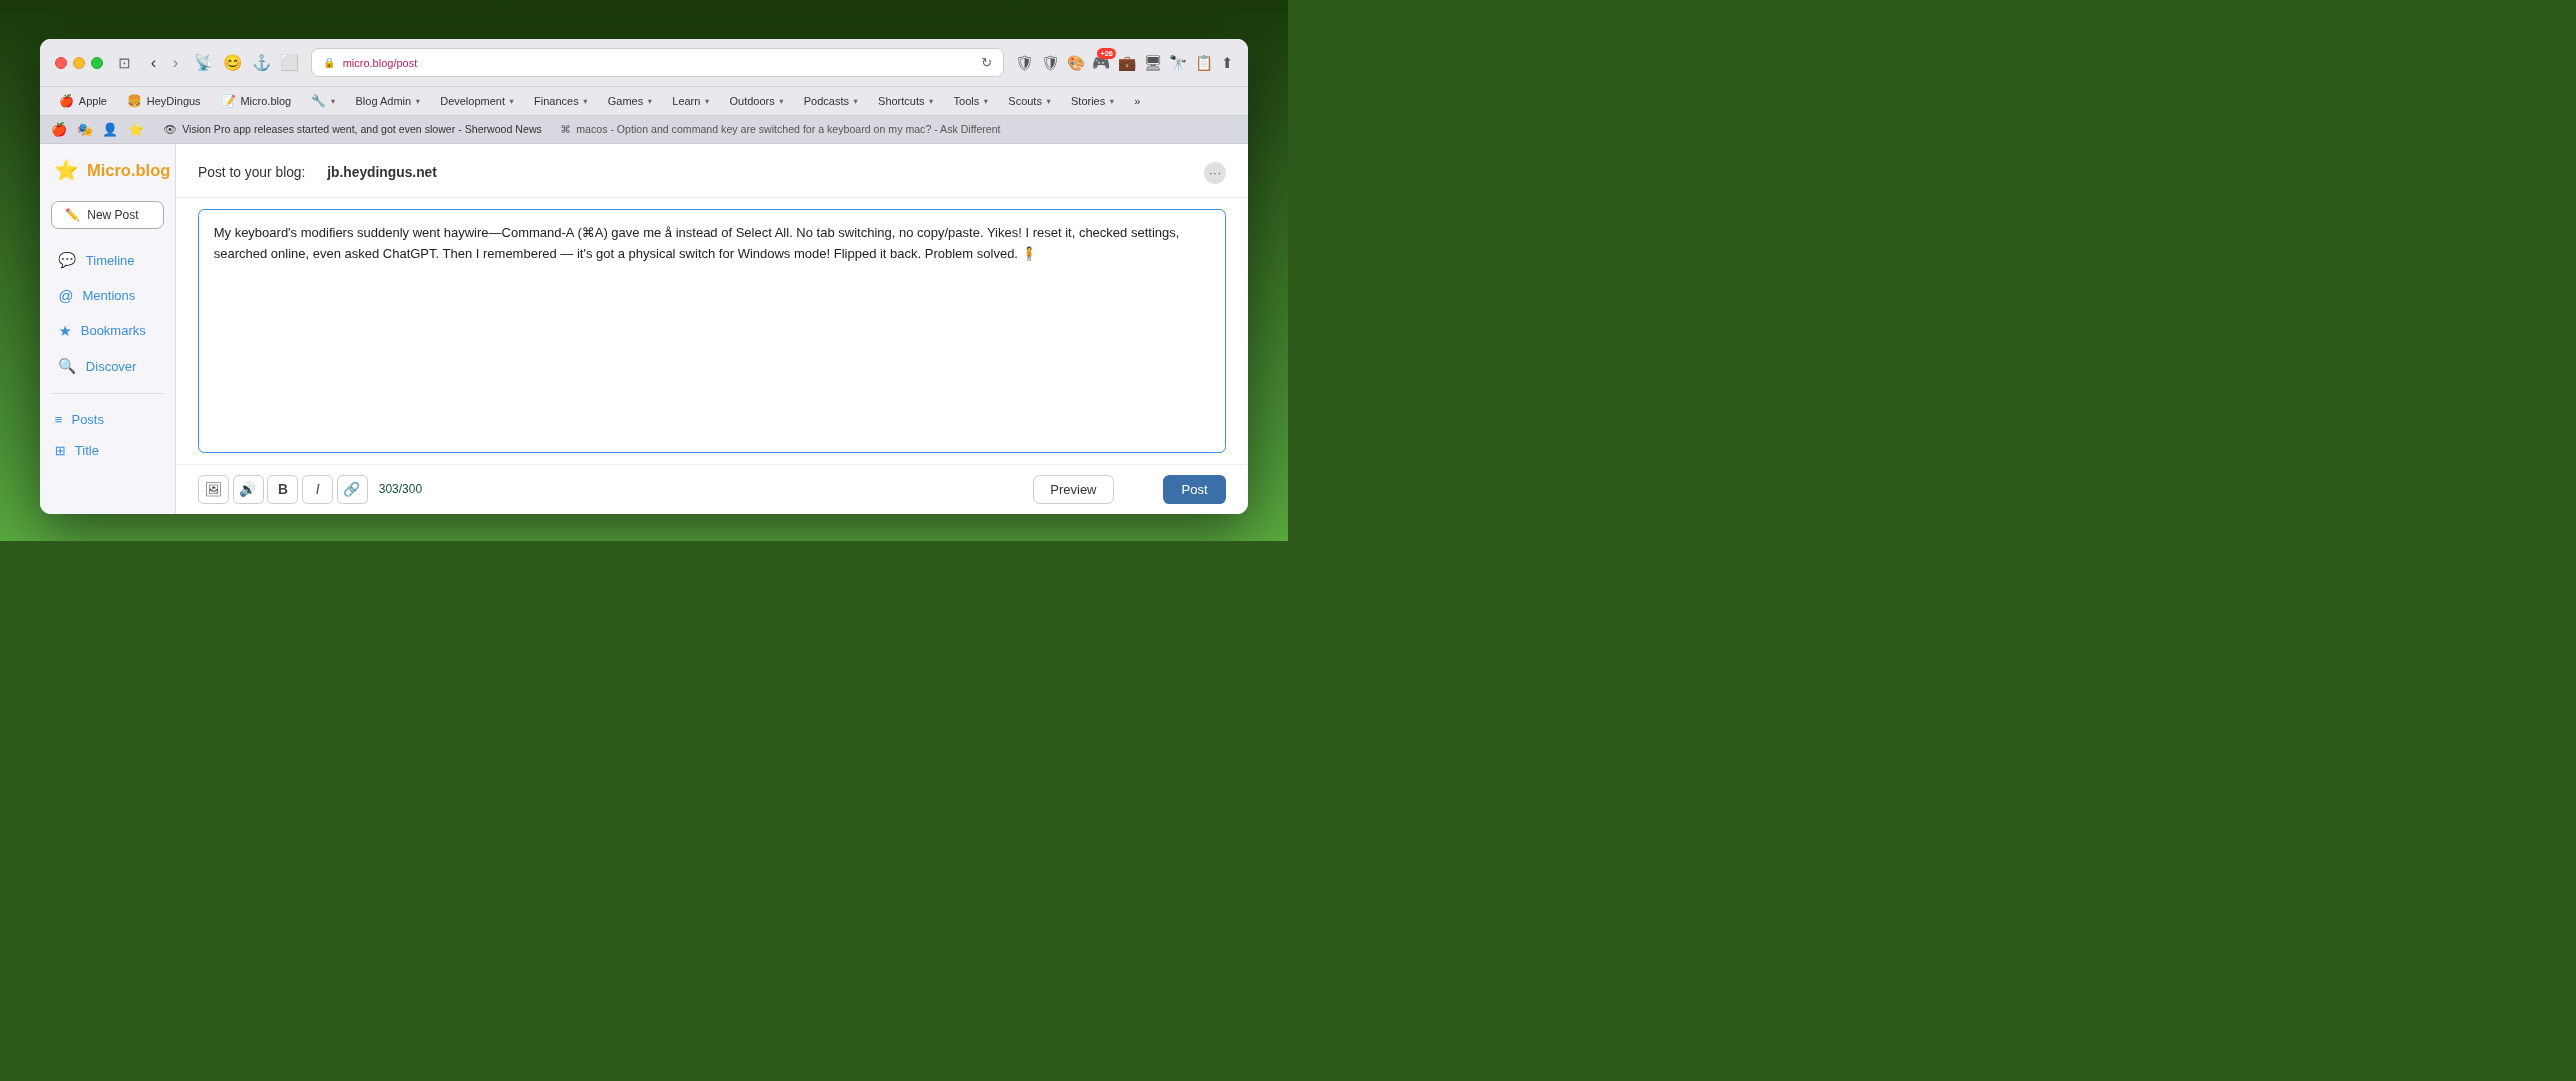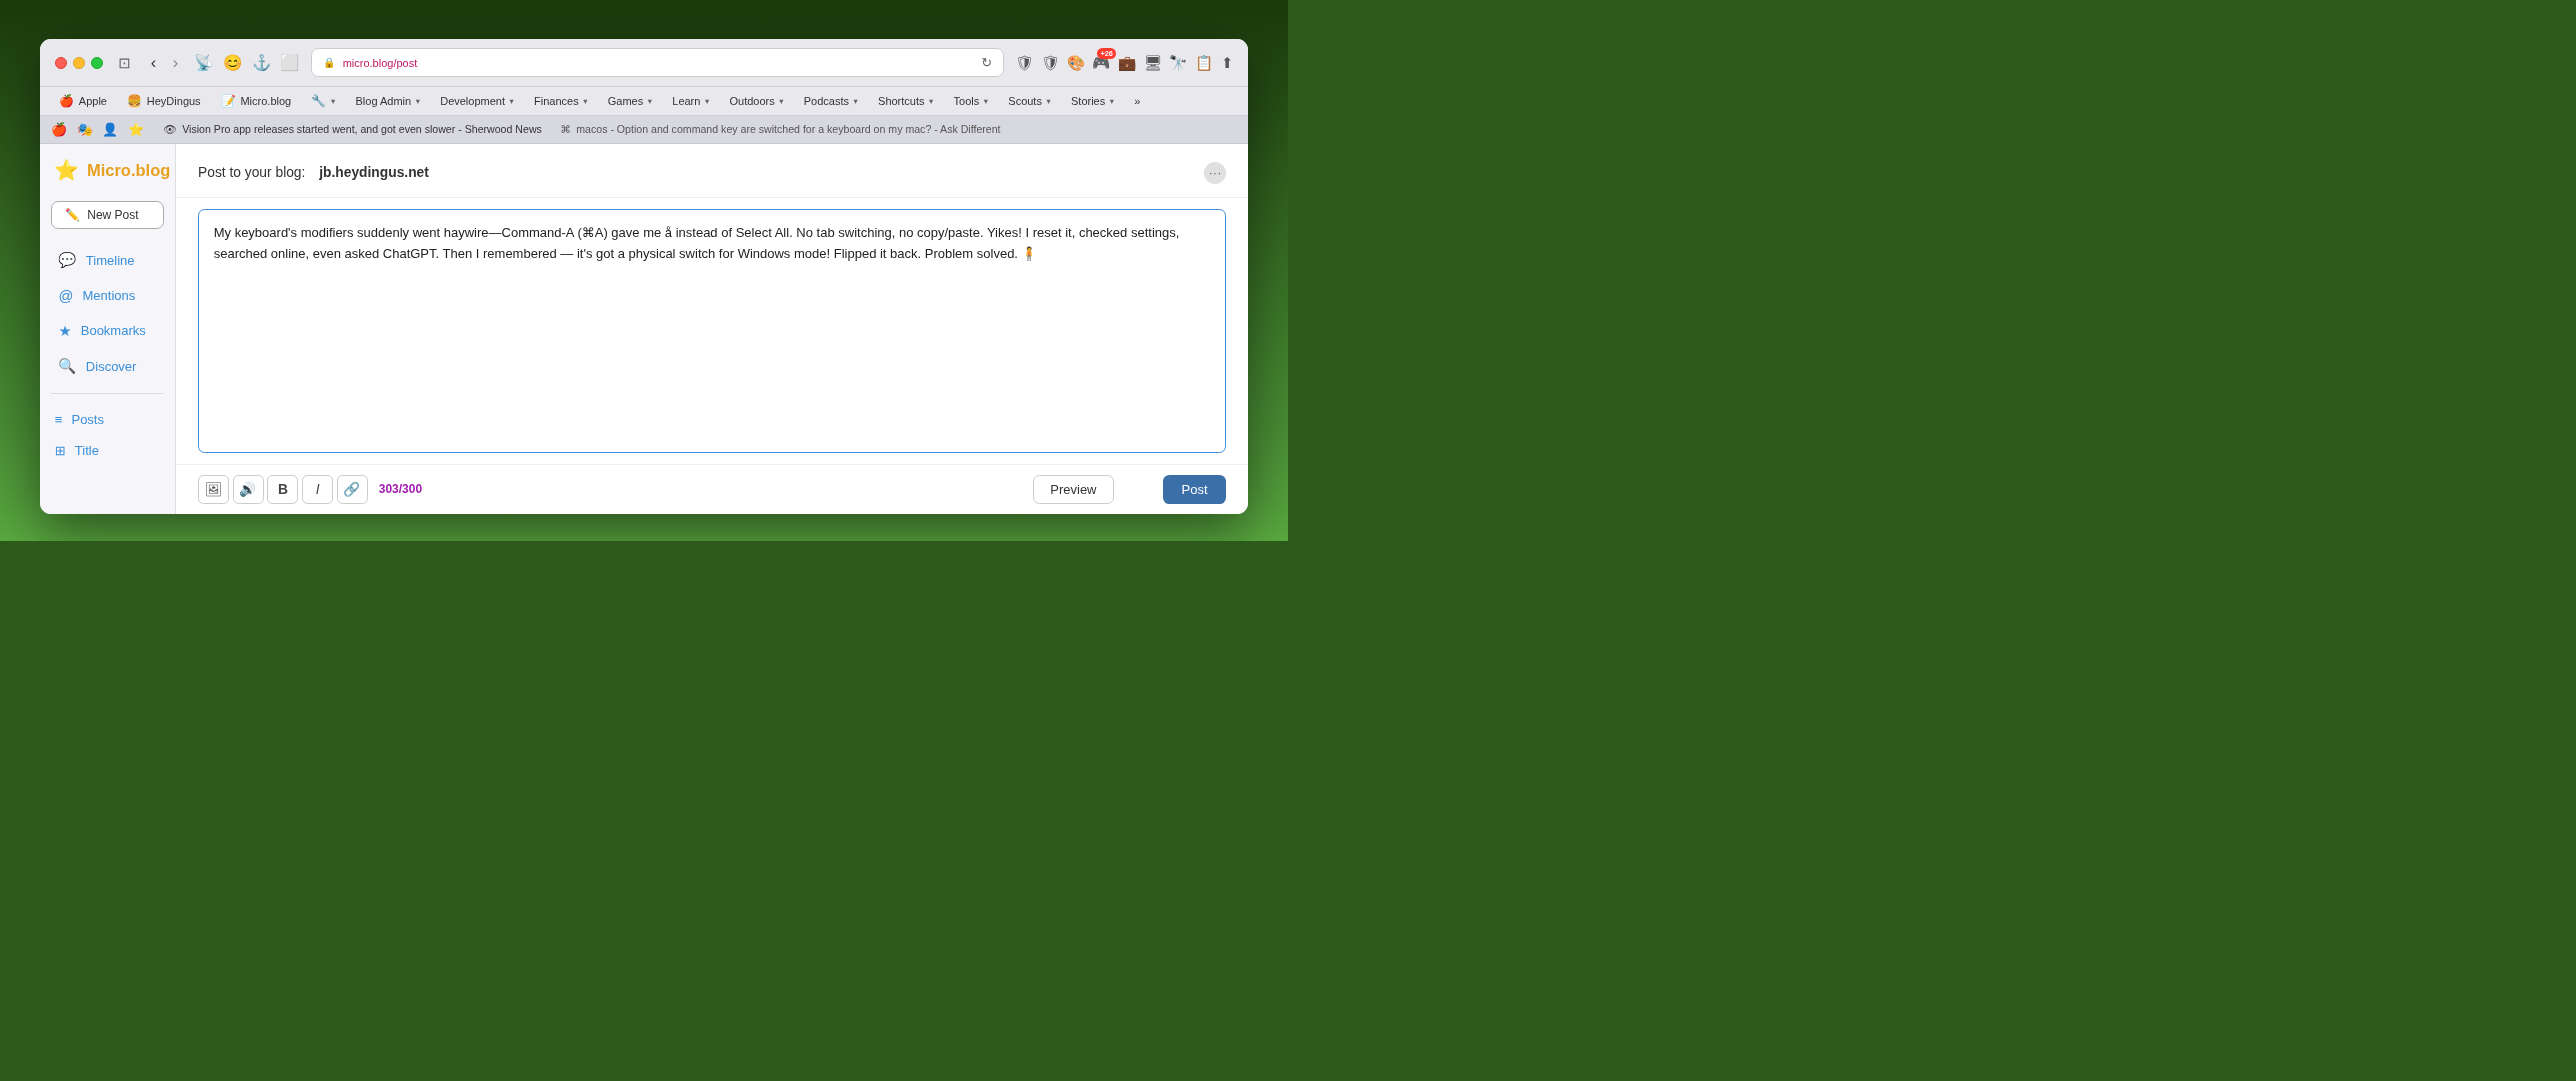--- a/index.html
+++ b/index.html
@@ -373,22 +373,22 @@
       border: 1.4px solid #ccc;
       border-radius: 5.5px;
       background: white;
       cursor: pointer;
       font-size: 13.8px;
       color: #444;
     }
 
     .char-count {
       font-size: 12px;
-      font-weight: 700;
-      color: #a21caf;
+      font-weight: 400;
+      color: #14532d;
       margin-left: 7.3px;
     }
 
     .action-btns {
       display: flex;
       gap: 9.2px;
       margin-left: auto;
       justify-content: space-between;
     }
     .preview-btn {
@@ -575,21 +575,21 @@
       <div class="sidebar-section-item">
         <span>⊞</span>
         <span>Title</span>
       </div>
     </div>
 
     <div class="main-area">
       <div class="post-header">
         <span class="post-header-text">
           <span>Post to your blog:</span>
-          <strong style="margin-left:10px;">jb.heydingus.net</strong>
+          <strong style="margin-left:18px;">jb.heydingus.net</strong>
         </span>
         <div class="settings-btn">···</div>
       </div>
 
 
       <div class="post-textarea-container">
         <textarea class="post-textarea" style="">My keyboard's modifiers suddenly went haywire—Command-A (⌘A) gave me å instead of Select All. No tab switching, no copy/paste. Yikes! I reset it, checked settings, searched online, even asked ChatGPT. Then I remembered — it's got a physical switch for Windows mode! Flipped it back. Problem solved. 🧍</textarea>
       </div>
 
       <div class="toolbar-row">

